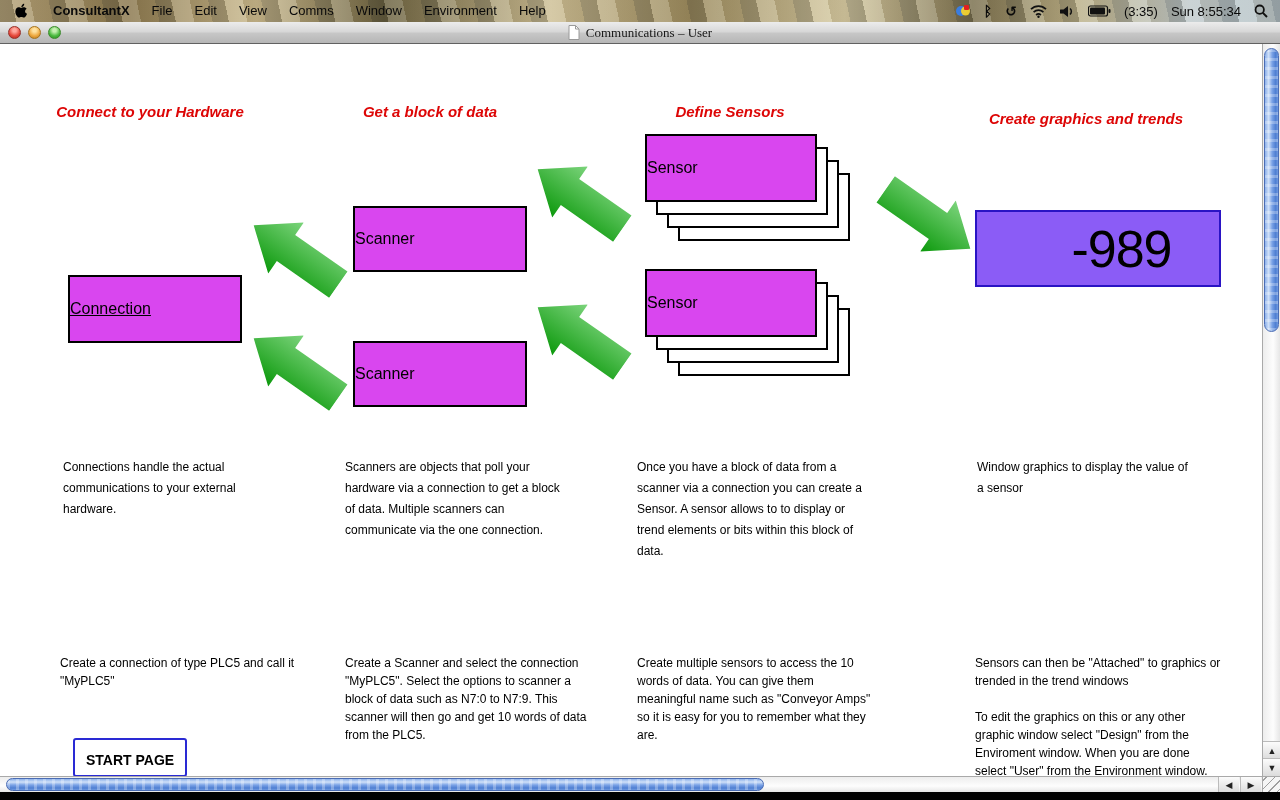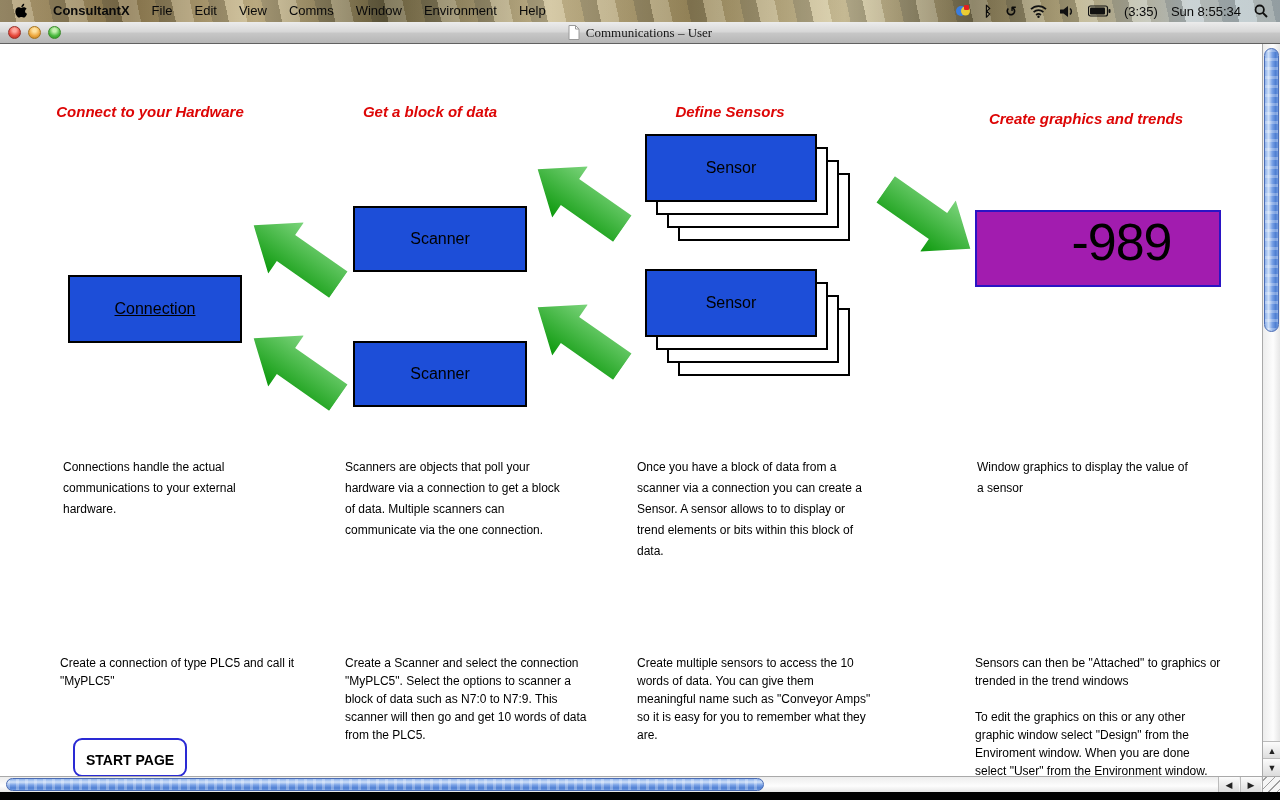--- a/index.html
+++ b/index.html
@@ -37,29 +37,29 @@
   .light.green  { background:radial-gradient(circle at 50% 30%, #c6f0b2 0 18%, #49b93e 60%, #2b8a24 100%); border:1px solid #3a8a2a;}
   .wtitle { margin:0 auto; display:flex; align-items:center; gap:6px; font-size:13px; color:#161616; }
 
   
   .content { position:absolute; top:44px; left:0; width:1262px; height:732px; background:#fff; }
 
   .heading { position:absolute; color:#dd0606; font-weight:bold; font-style:italic; font-size:15px; line-height:20px; text-align:center; }
   .para { position:absolute; font-size:12px; line-height:21px; color:#000; }
   .note { position:absolute; font-size:12px; line-height:18px; color:#000; }
 
-  .dbox { position:absolute; background:#1d4ed8; border:2px solid #000; display:flex; align-items:center; justify-content:center; font-size:16px; color:#000; }
+  .dbox { position:absolute; background:#d946ef; border:2px solid #000; display:flex; align-items:center; font-size:16px; color:#000; }
   .stack { position:absolute; }
   .stack .sh { position:absolute; background:#fff; border:2px solid #000; }
-  .valuebox { position:absolute; background:#a21caf; border:2px solid #2a14c4; display:flex; justify-content:center; font-size:52px; color:#000; letter-spacing:-1px;padding-left:47px; }
+  .valuebox { position:absolute; background:#8b5cf6; border:2px solid #2a14c4; display:flex; align-items:center; justify-content:center; font-size:52px; color:#000; letter-spacing:-1px;padding-left:47px; }
 
   .arrow { position:absolute; width:104px; height:62px; }
 
   .startbtn { position:absolute; left:73px; top:694px; width:114px; height:39px; background:#fff;
-    border:2px solid #2a2ad4; border-radius:9px; font-weight:bold; font-size:14px; color:#000;
+    border:2px solid #2a2ad4; border-radius:3px; font-weight:bold; font-size:14px; color:#000;
     text-align:left; padding:4px 0 0 11px; cursor:default; font-family:"Liberation Sans", sans-serif; }
 
   
   .vscroll { position:absolute; top:44px; left:1262px; width:18px; height:732px;
     background:linear-gradient(to right,#ededed,#fdfdfd 60%,#e6e6e6); border-left:1px solid #a9a9a9; }
   .vthumb { position:absolute; left:1px; top:4px; width:15px; height:284px; border-radius:8px;
     border:1px solid #4a6cb4;
     background:
       repeating-linear-gradient(to bottom, rgba(255,255,255,.28) 0 3px, rgba(255,255,255,0) 3px 9px),
       linear-gradient(to right,#8cb0ea 0%,#cfe0f8 28%,#7aa2e6 55%,#4f7fd2 82%,#6f9ae0 100%); }

